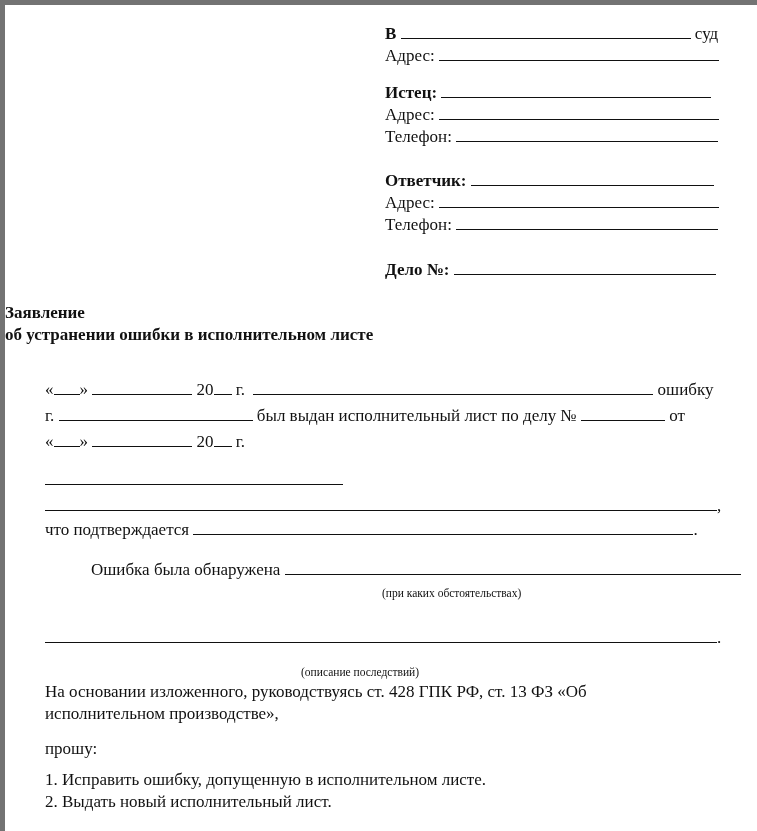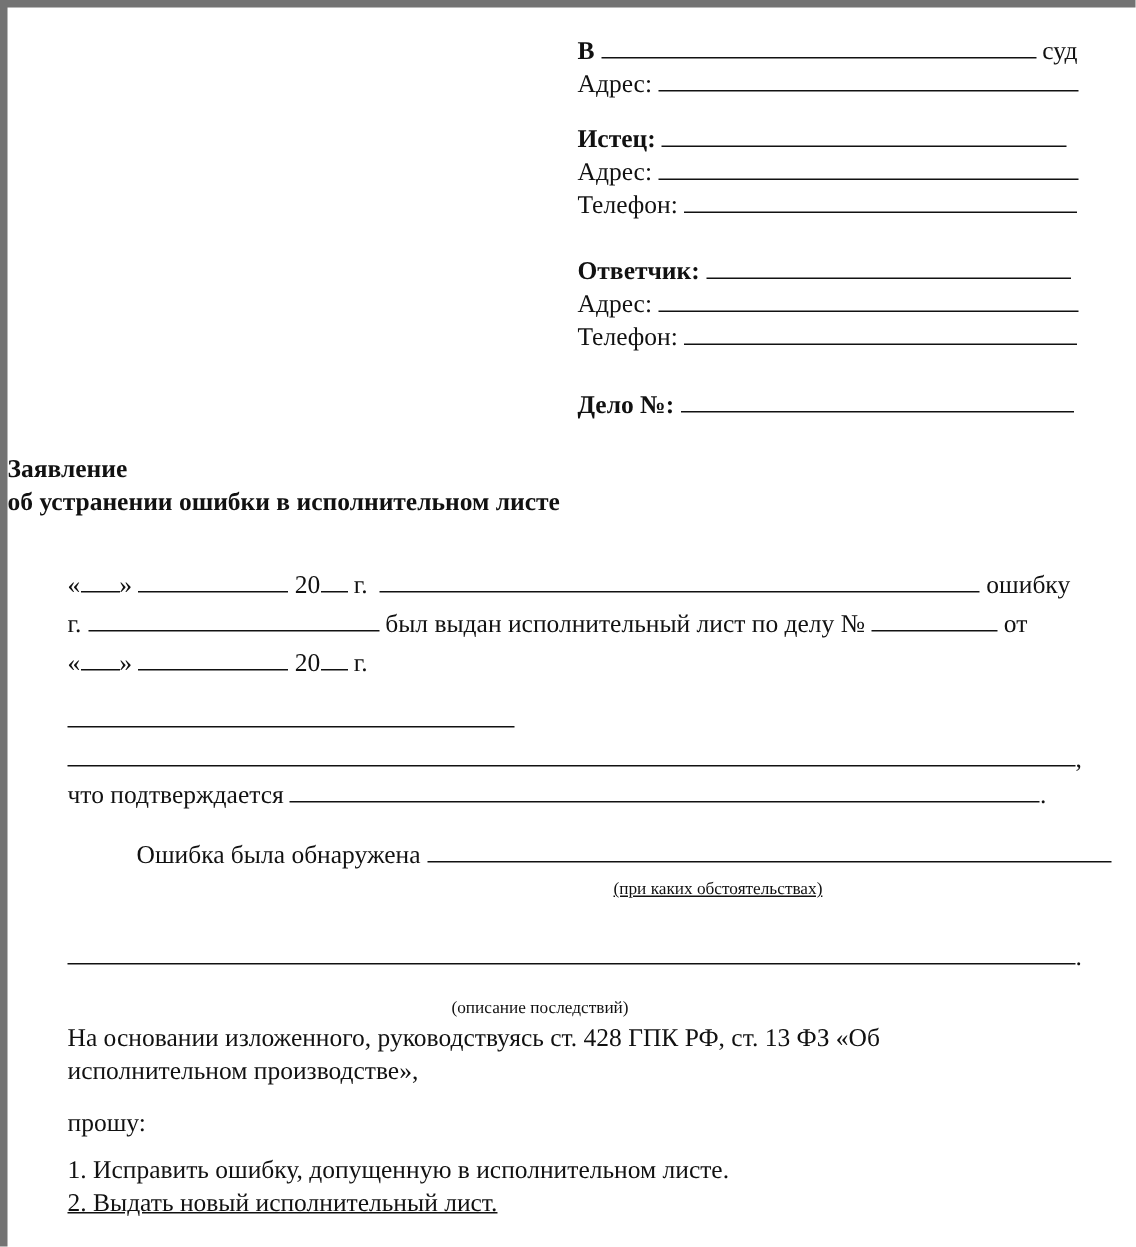--- a/index.html
+++ b/index.html
@@ -103,28 +103,28 @@
   </div>
   <div class="ln" style="left:40px; top:515px;">
     <span>что подтверждается</span>
     <span class="u" style="width:500px;"></span><span>.</span>
   </div>
 
   <div class="ln" style="left:40px; top:555px;margin-left:46px;">
     <span>Ошибка была обнаружена</span>
     <span class="u" style="width:456px;"></span>
   </div>
-  <div class="ln small" style="left:404px; top:578px;text-decoration:underline;">(при каких обстоятельствах)</div>
+  <div class="ln small" style="left:377px; top:578px;">(при каких обстоятельствах)</div>
 
   <div class="ln" style="left:40px; top:623px;">
     <span class="u" style="width:672px;"></span><span>.</span>
   </div>
   <div class="ln small" style="left:296px; top:645px;margin-top:12px;">(описание последствий)</div>
 
   <div class="ln" style="left:40px; top:677px;">На основании изложенного, руководствуясь ст. 428 ГПК РФ, ст. 13 ФЗ «Об</div>
   <div class="ln" style="left:40px; top:699px;">исполнительном производстве»,</div>
 
   <div class="ln" style="left:40px; top:734px;">прошу:</div>
 
   <div class="ln" style="left:40px; top:765px;">1. Исправить ошибку, допущенную в исполнительном листе.</div>
-  <div class="ln" style="left:40px; top:787px;text-decoration:underline;">2. Выдать новый исполнительный лист.</div>
+  <div class="ln" style="left:40px; top:787px;">2. Выдать новый исполнительный лист.</div>
 
 </div>
 
 </body></html>

